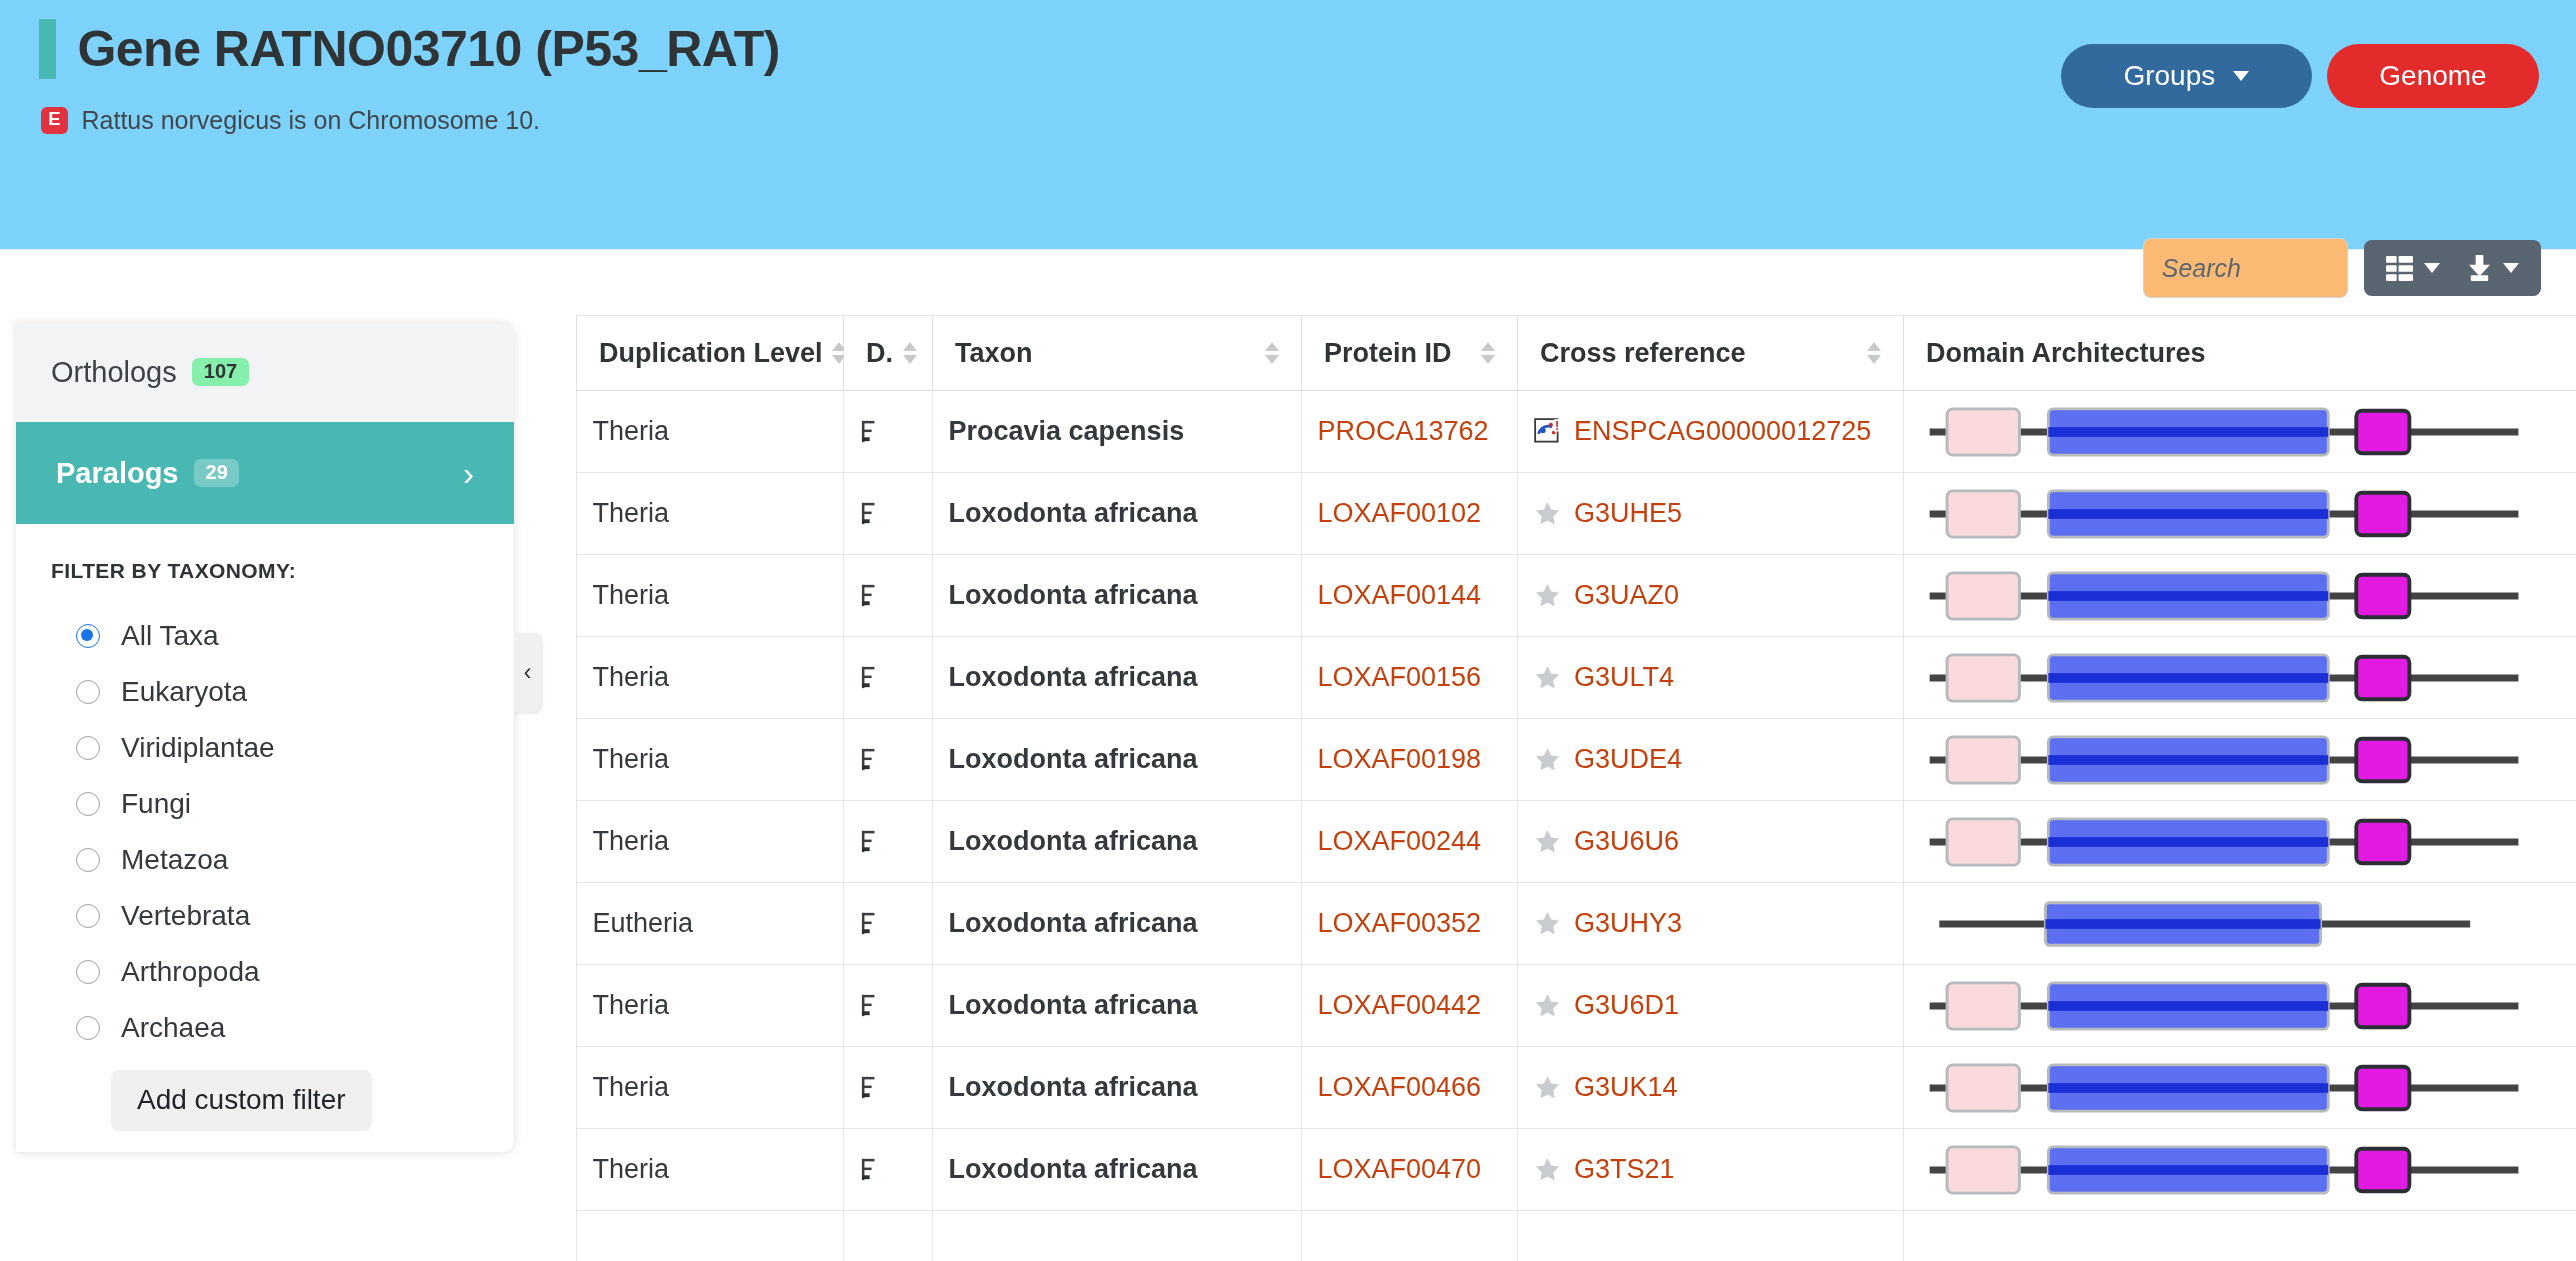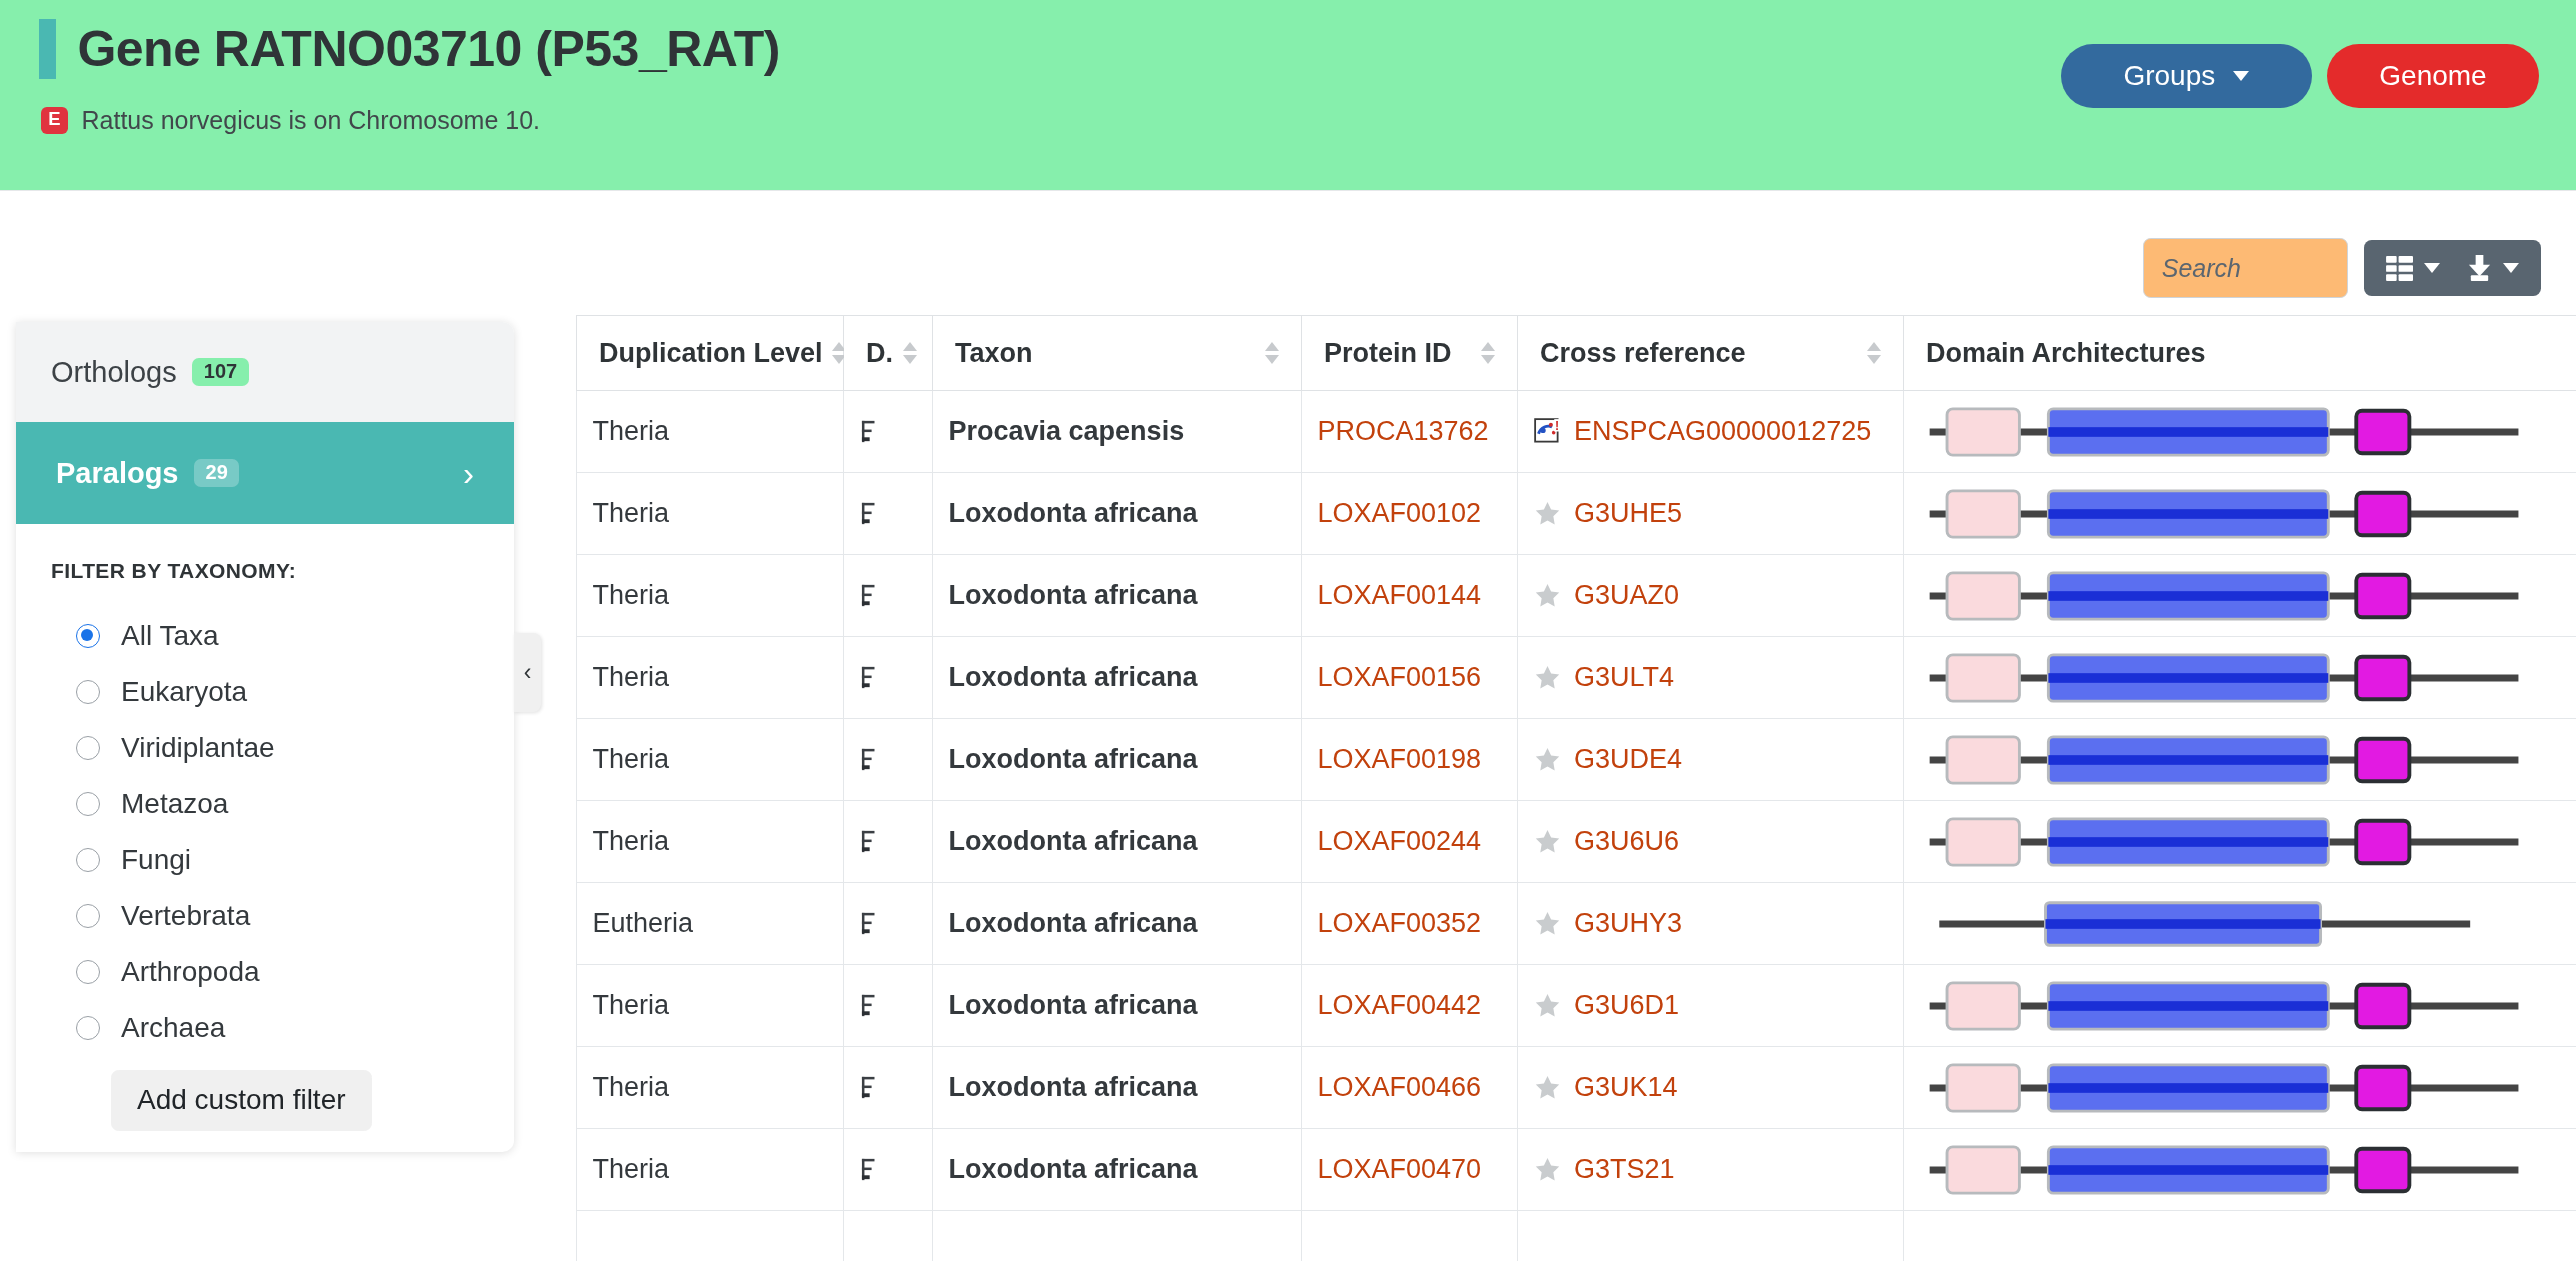--- a/index.html
+++ b/index.html
@@ -8,22 +8,22 @@
     width: 2576px; height: 1261px;
     background: #ffffff;
     font-family: "Liberation Sans", sans-serif;
     overflow: hidden;
   }
 
   
   #page-header {
     position: relative;
     width: 2576px;
-    height: 191px;
-    background: #86efac;
+    height: 250px;
+    background: #7dd3fc;
     border-bottom: 1px solid #e6e8ea;
   }
   #title-row {
     position: absolute;
     left: 39px; top: 19.3px;
     display: flex;
     align-items: center;
   }
   #title-accent {
     width: 17.4px;
@@ -377,25 +377,25 @@
       <div class="radio-row">
         <span class="radio-mark"></span>
         <span class="radio-label">Eukaryota</span>
       </div>
       <div class="radio-row">
         <span class="radio-mark"></span>
         <span class="radio-label">Viridiplantae</span>
       </div>
       <div class="radio-row">
         <span class="radio-mark"></span>
-        <span class="radio-label">Metazoa</span>
+        <span class="radio-label">Fungi</span>
       </div>
       <div class="radio-row">
         <span class="radio-mark"></span>
-        <span class="radio-label">Fungi</span>
+        <span class="radio-label">Metazoa</span>
       </div>
       <div class="radio-row">
         <span class="radio-mark"></span>
         <span class="radio-label">Vertebrata</span>
       </div>
       <div class="radio-row">
         <span class="radio-mark"></span>
         <span class="radio-label">Arthropoda</span>
       </div>
       <div class="radio-row">

